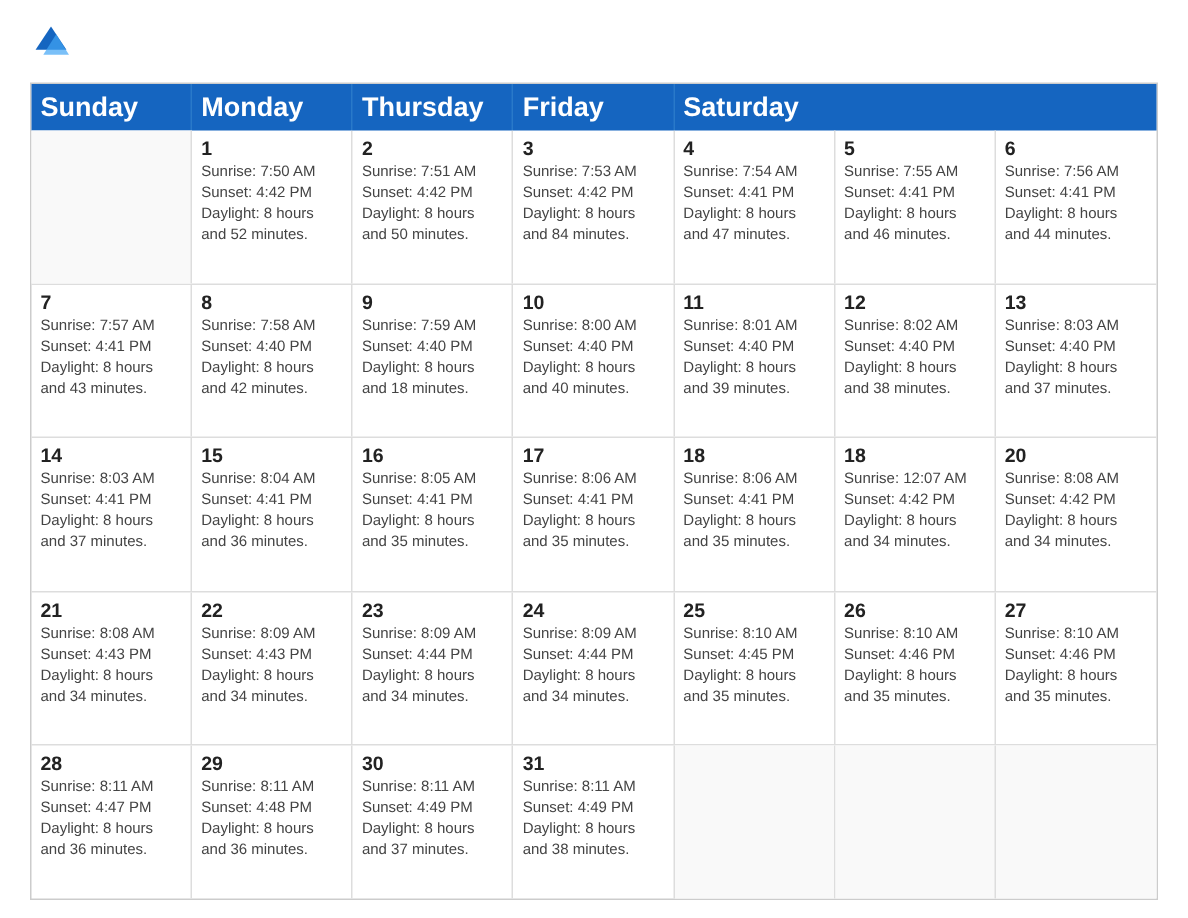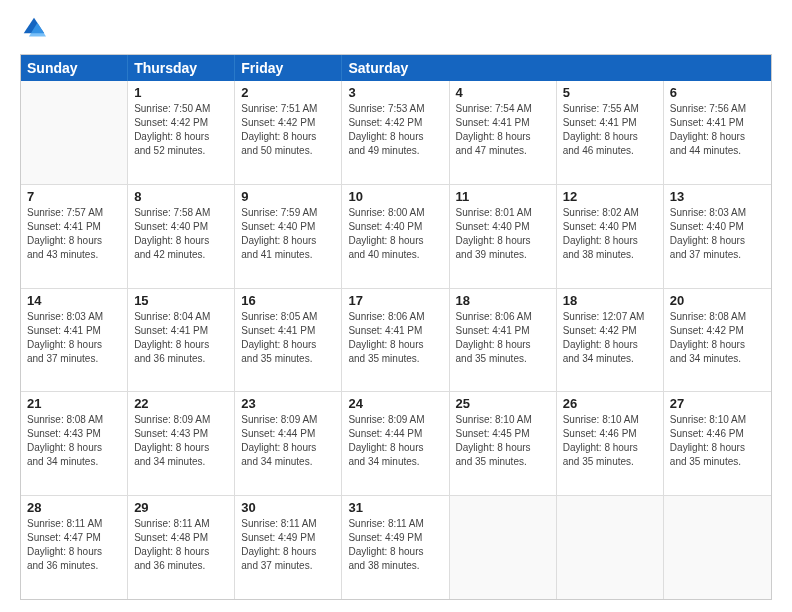--- a/index.html
+++ b/index.html
@@ -58,21 +58,21 @@
       flex-direction: column;
       border: 1px solid #ccc;
     }
     .cal-header-row {
       display: grid;
       grid-template-columns: repeat(7, 1fr);
       background: #1565c0;
     }
     .cal-header-cell {
       color: #fff;
-      font-size: 14px;
+      font-size: 18px;
       font-weight: bold;
       padding: 5px 6px;
       border-right: 1px solid #2979c9;
     }
     .cal-header-cell:last-child { border-right: none; }
     .cal-body {
       flex: 1;
       display: flex;
       flex-direction: column;
     }
@@ -126,20 +126,21 @@
     </div>
     <div class="title-block">
       <div class="cal-title"></div>
       <div class="cal-subtitle"></div>
     </div>
   </div>
 
   <div class="calendar">
     <div class="cal-header-row" id="cal-header">
         <div class="cal-header-cell">Sunday</div>
+        <div class="cal-header-cell">Monday</div>
         <div class="cal-header-cell">Thursday</div>
         <div class="cal-header-cell">Friday</div>
         <div class="cal-header-cell">Saturday</div>
       </div>
     <div class="cal-body" id="cal-body">
         <div class="cal-week">
           <div class="cal-cell empty"></div>
           <div class="cal-cell">
             <span class="day-num">1</span>
             <span class="cell-line">Sunrise: 7:50 AM</span>
@@ -152,21 +153,21 @@
             <span class="cell-line">Sunrise: 7:51 AM</span>
             <span class="cell-line">Sunset: 4:42 PM</span>
             <span class="cell-line">Daylight: 8 hours</span>
             <span class="cell-line">and 50 minutes.</span>
           </div>
           <div class="cal-cell">
             <span class="day-num">3</span>
             <span class="cell-line">Sunrise: 7:53 AM</span>
             <span class="cell-line">Sunset: 4:42 PM</span>
             <span class="cell-line">Daylight: 8 hours</span>
-            <span class="cell-line">and 49 minutes.</span>
+            <span class="cell-line">and 84 minutes.</span>
           </div>
           <div class="cal-cell">
             <span class="day-num">4</span>
             <span class="cell-line">Sunrise: 7:54 AM</span>
             <span class="cell-line">Sunset: 4:41 PM</span>
             <span class="cell-line">Daylight: 8 hours</span>
             <span class="cell-line">and 47 minutes.</span>
           </div>
           <div class="cal-cell">
             <span class="day-num">5</span>
@@ -196,21 +197,21 @@
             <span class="cell-line">Sunrise: 7:58 AM</span>
             <span class="cell-line">Sunset: 4:40 PM</span>
             <span class="cell-line">Daylight: 8 hours</span>
             <span class="cell-line">and 42 minutes.</span>
           </div>
           <div class="cal-cell">
             <span class="day-num">9</span>
             <span class="cell-line">Sunrise: 7:59 AM</span>
             <span class="cell-line">Sunset: 4:40 PM</span>
             <span class="cell-line">Daylight: 8 hours</span>
-            <span class="cell-line">and 41 minutes.</span>
+            <span class="cell-line">and 18 minutes.</span>
           </div>
           <div class="cal-cell">
             <span class="day-num">10</span>
             <span class="cell-line">Sunrise: 8:00 AM</span>
             <span class="cell-line">Sunset: 4:40 PM</span>
             <span class="cell-line">Daylight: 8 hours</span>
             <span class="cell-line">and 40 minutes.</span>
           </div>
           <div class="cal-cell">
             <span class="day-num">11</span>

